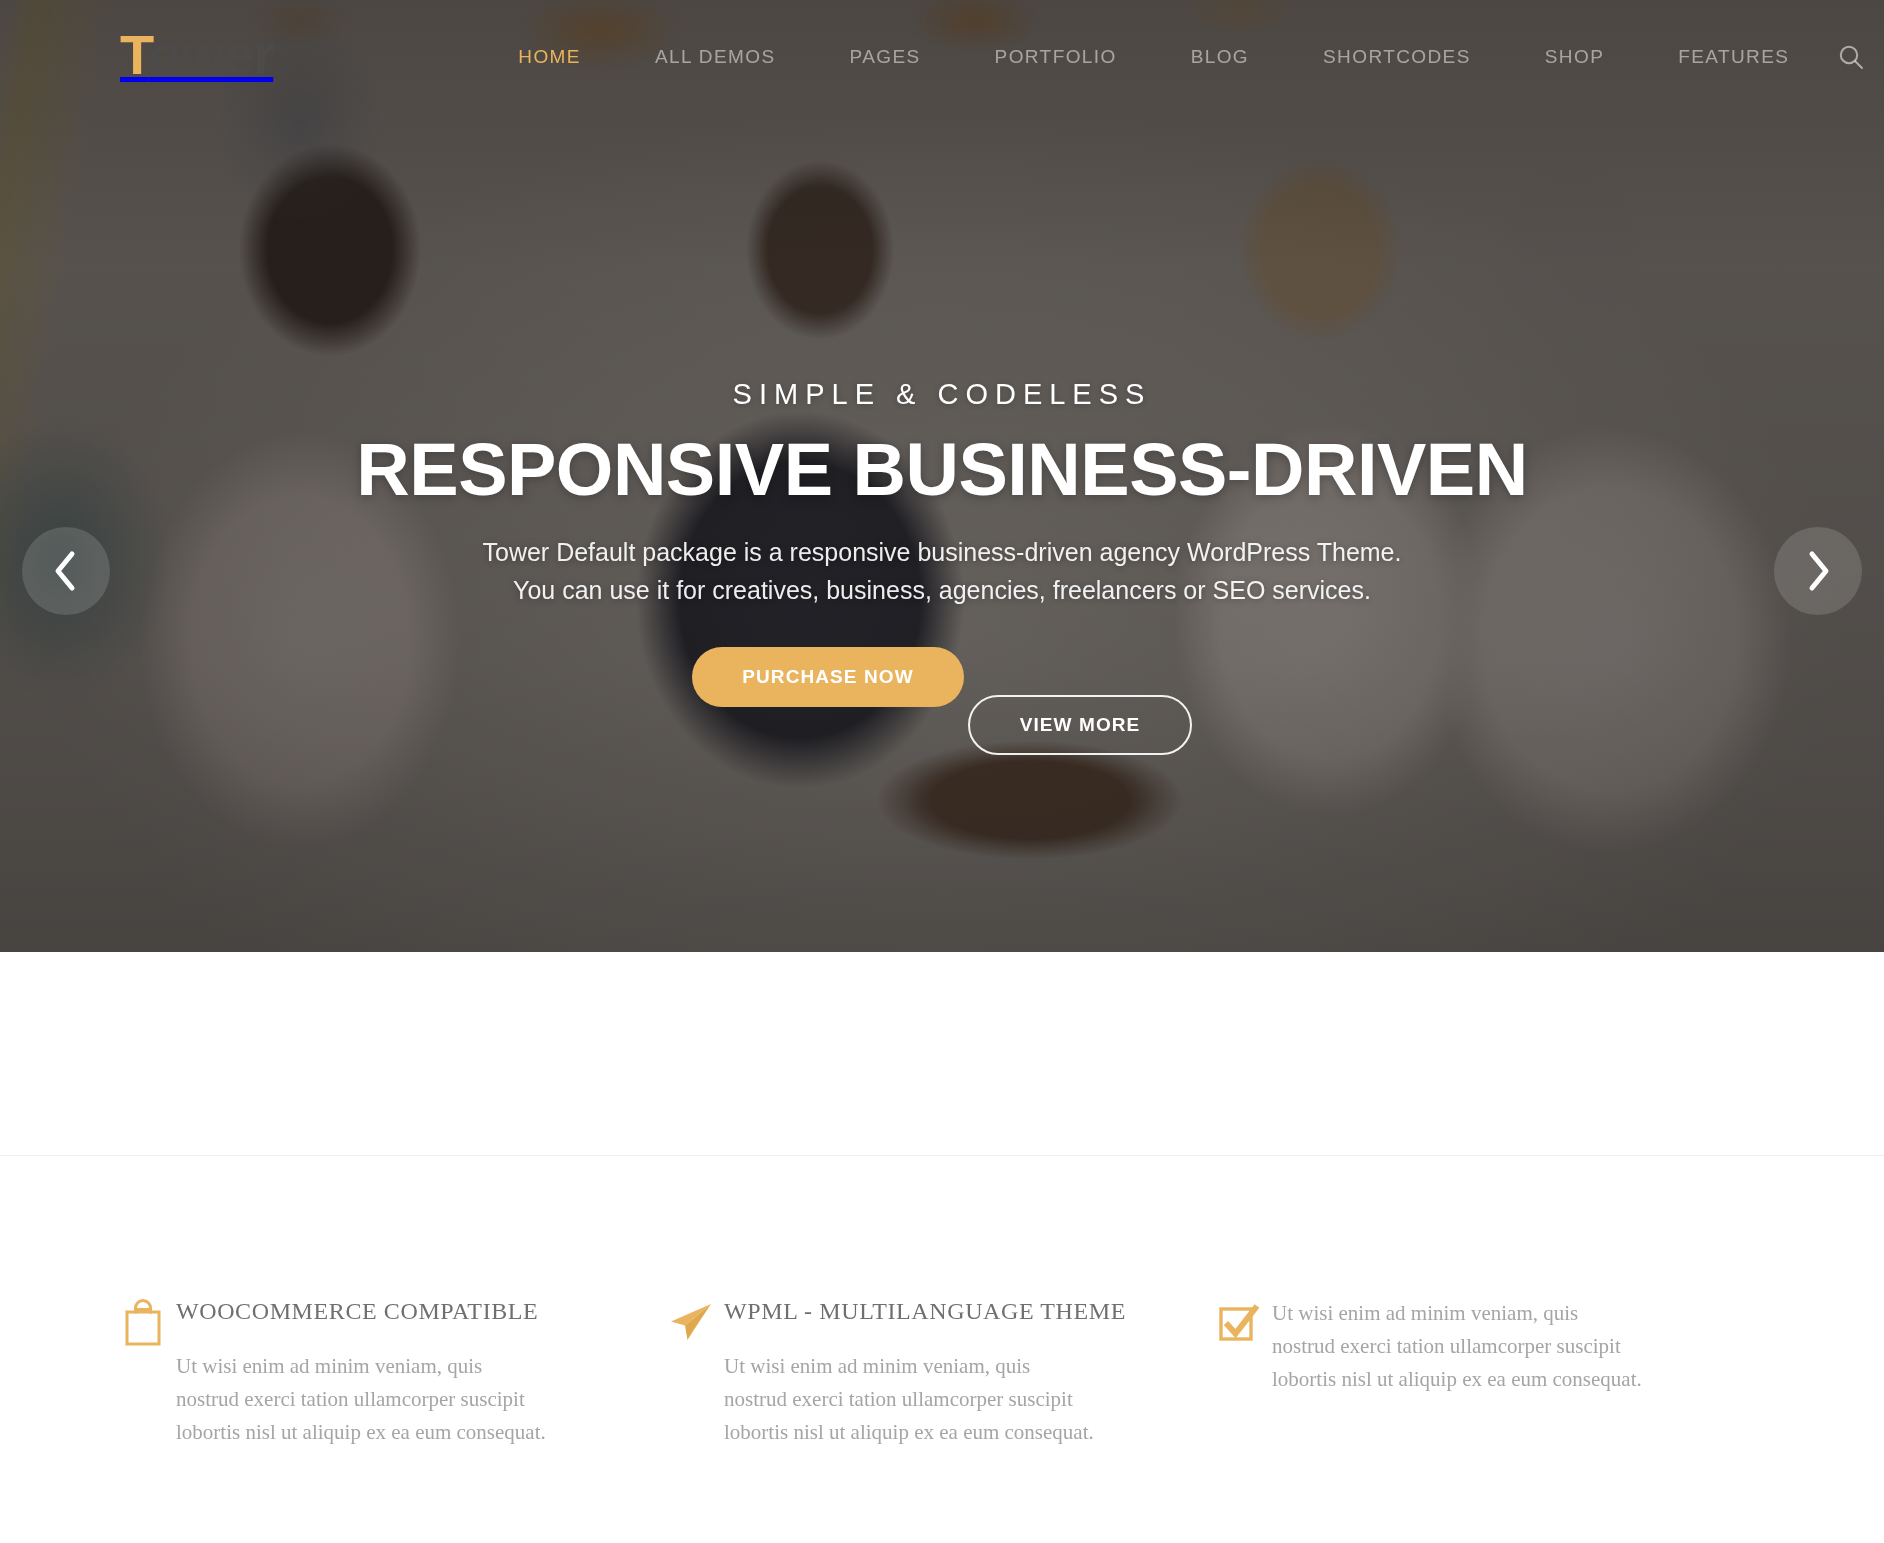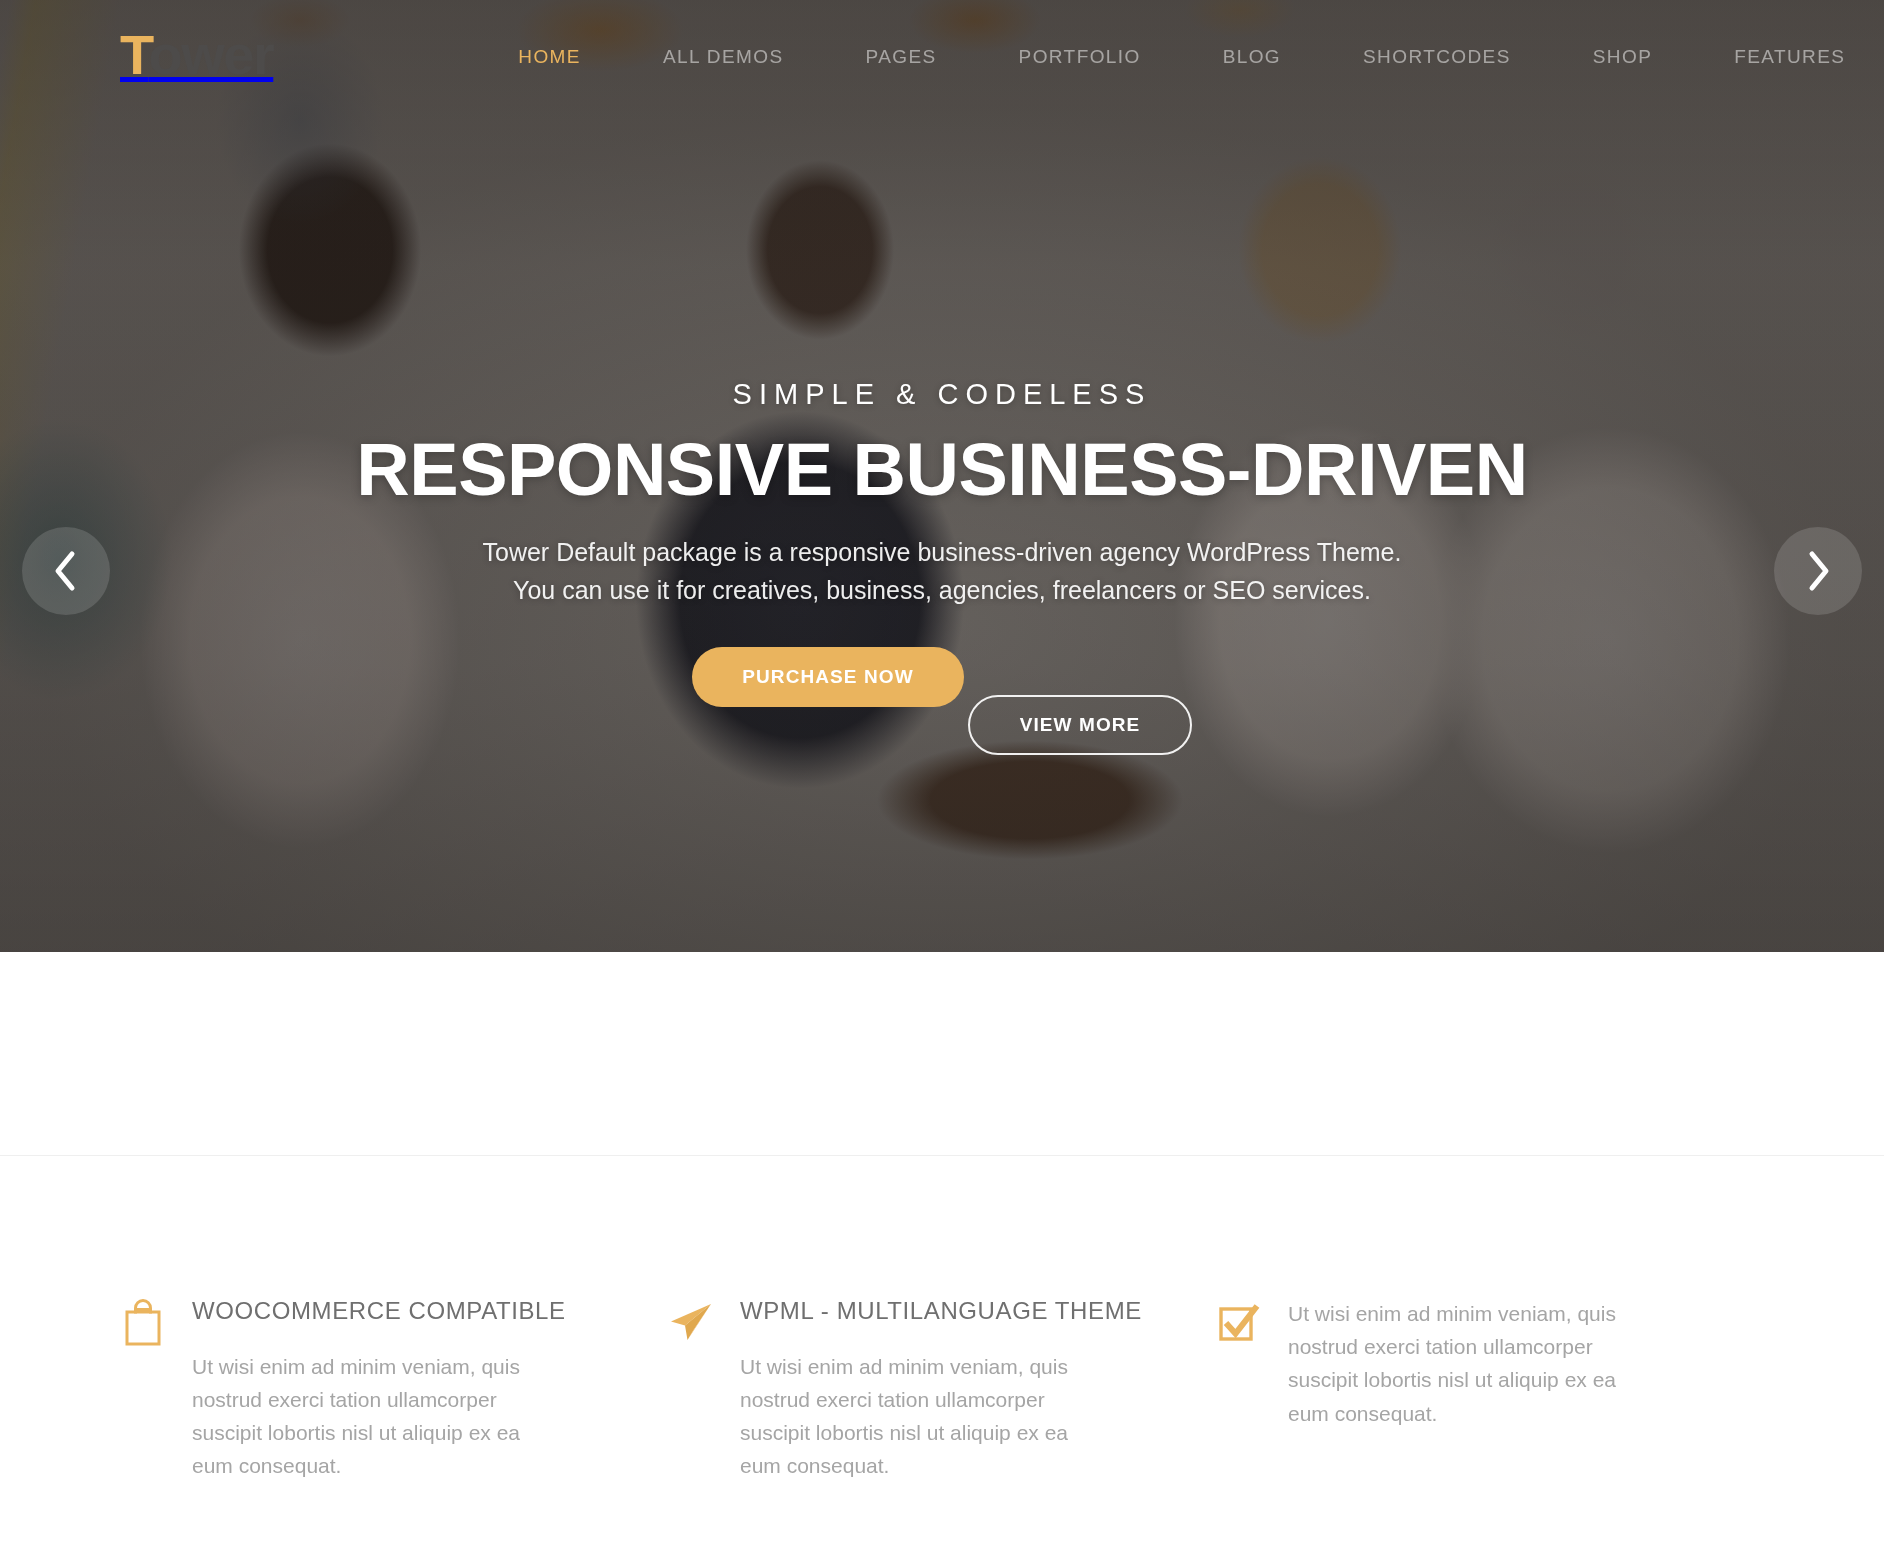--- a/index.html
+++ b/index.html
@@ -105,21 +105,21 @@
     white-space: nowrap;
     margin-top: -4px;
   }
   .logo .logo-t { color: #eab45e; }
   .logo .logo-rest { color: #4d4b4a; }
 
   .nav {
     display: flex;
     align-items: center;
     margin-left: 210px;
-    gap: 12px;
+    gap: 4px;
     flex: 1;
   }
 
   .nav-item {
     color: rgba(255,255,255,0.50);
     font-size: 19px;
     letter-spacing: 1.4px;
     text-decoration: none;
     padding: 0 35px;
     white-space: nowrap;
@@ -259,23 +259,24 @@
     top: 345px;
     left: 0; right: 0;
     display: flex;
     padding: 0 120px;
     gap: 0;
   }
 
   .feature {
     flex: 1;
     display: flex;
-    gap: 26px;
+    gap: 10px;
     padding-right: 58px;
     align-items: flex-start;
+    font-family: Liberation Serif, serif;
   }
 
   .feature-icon {
     width: 46px;
     min-width: 46px;
     height: 52px;
     display: flex;
     align-items: flex-start;
     justify-content: center;
     padding-top: 2px;

